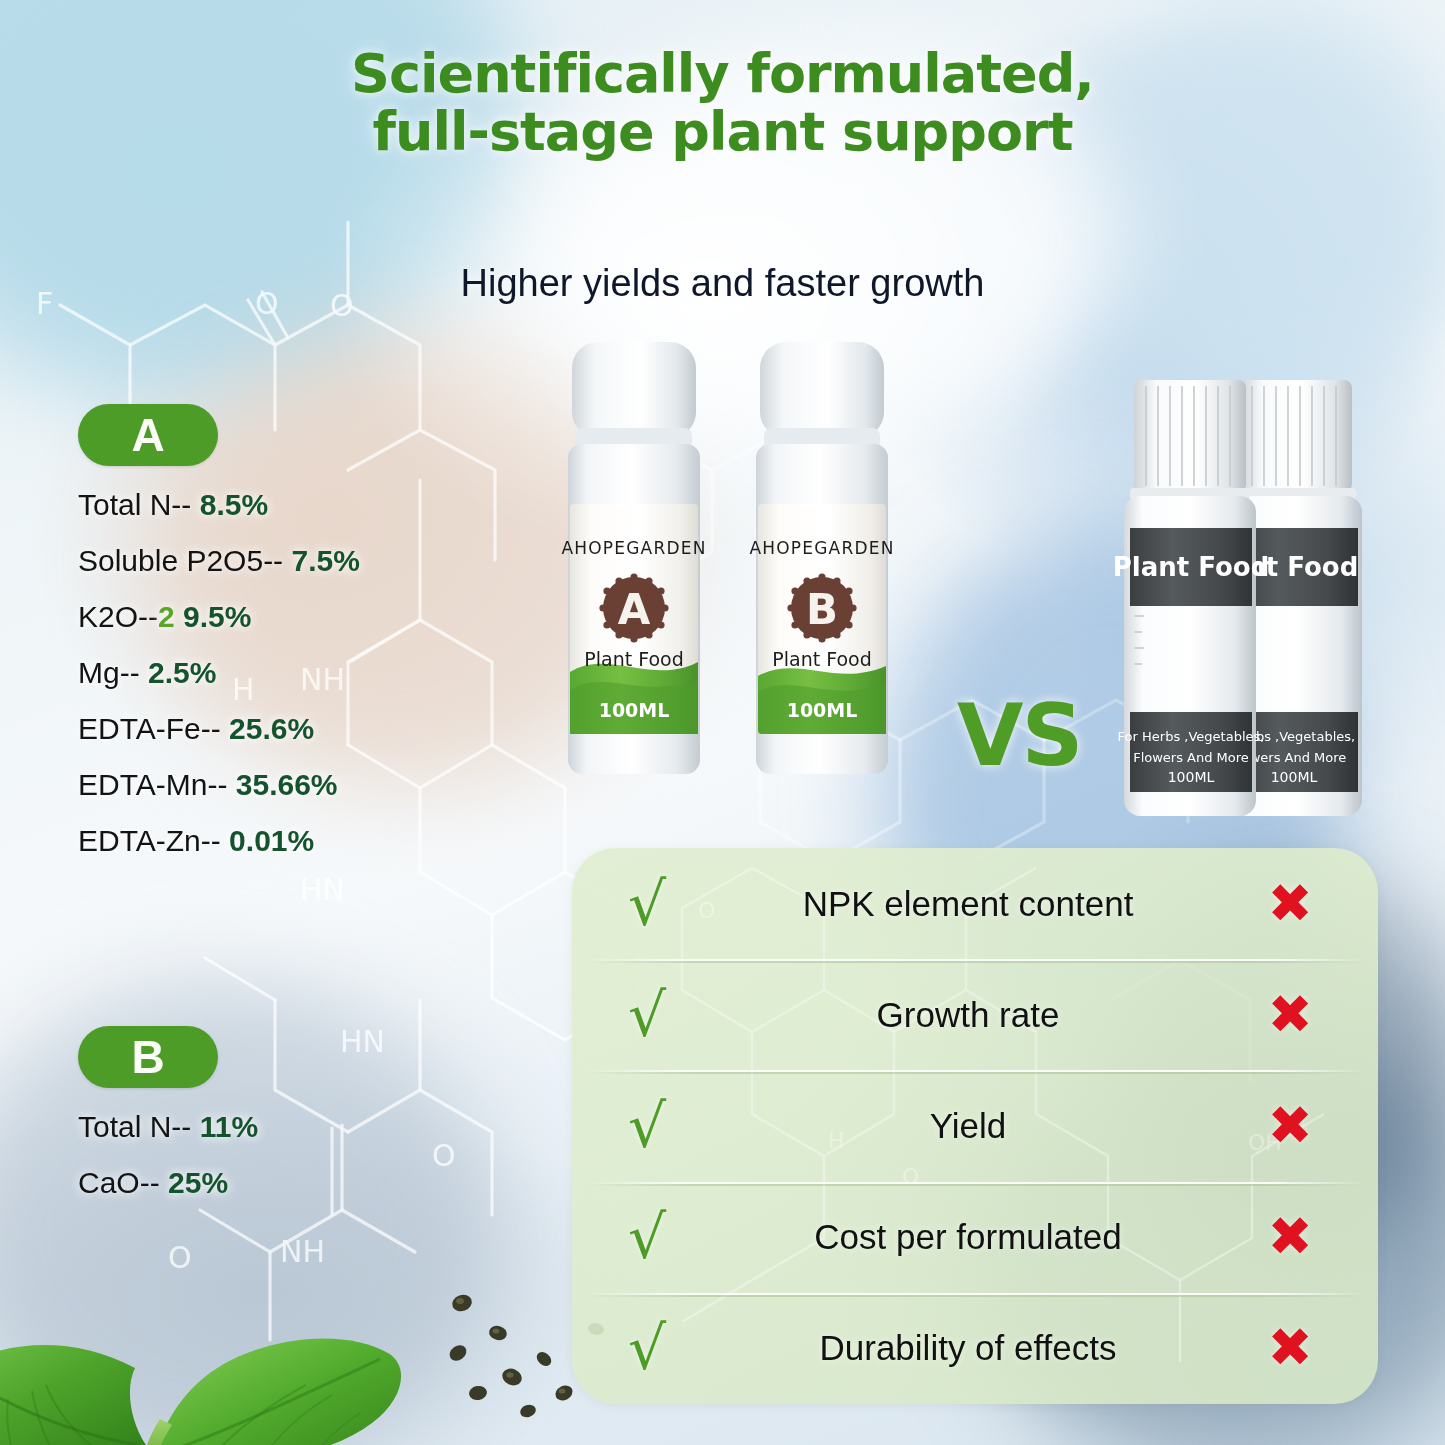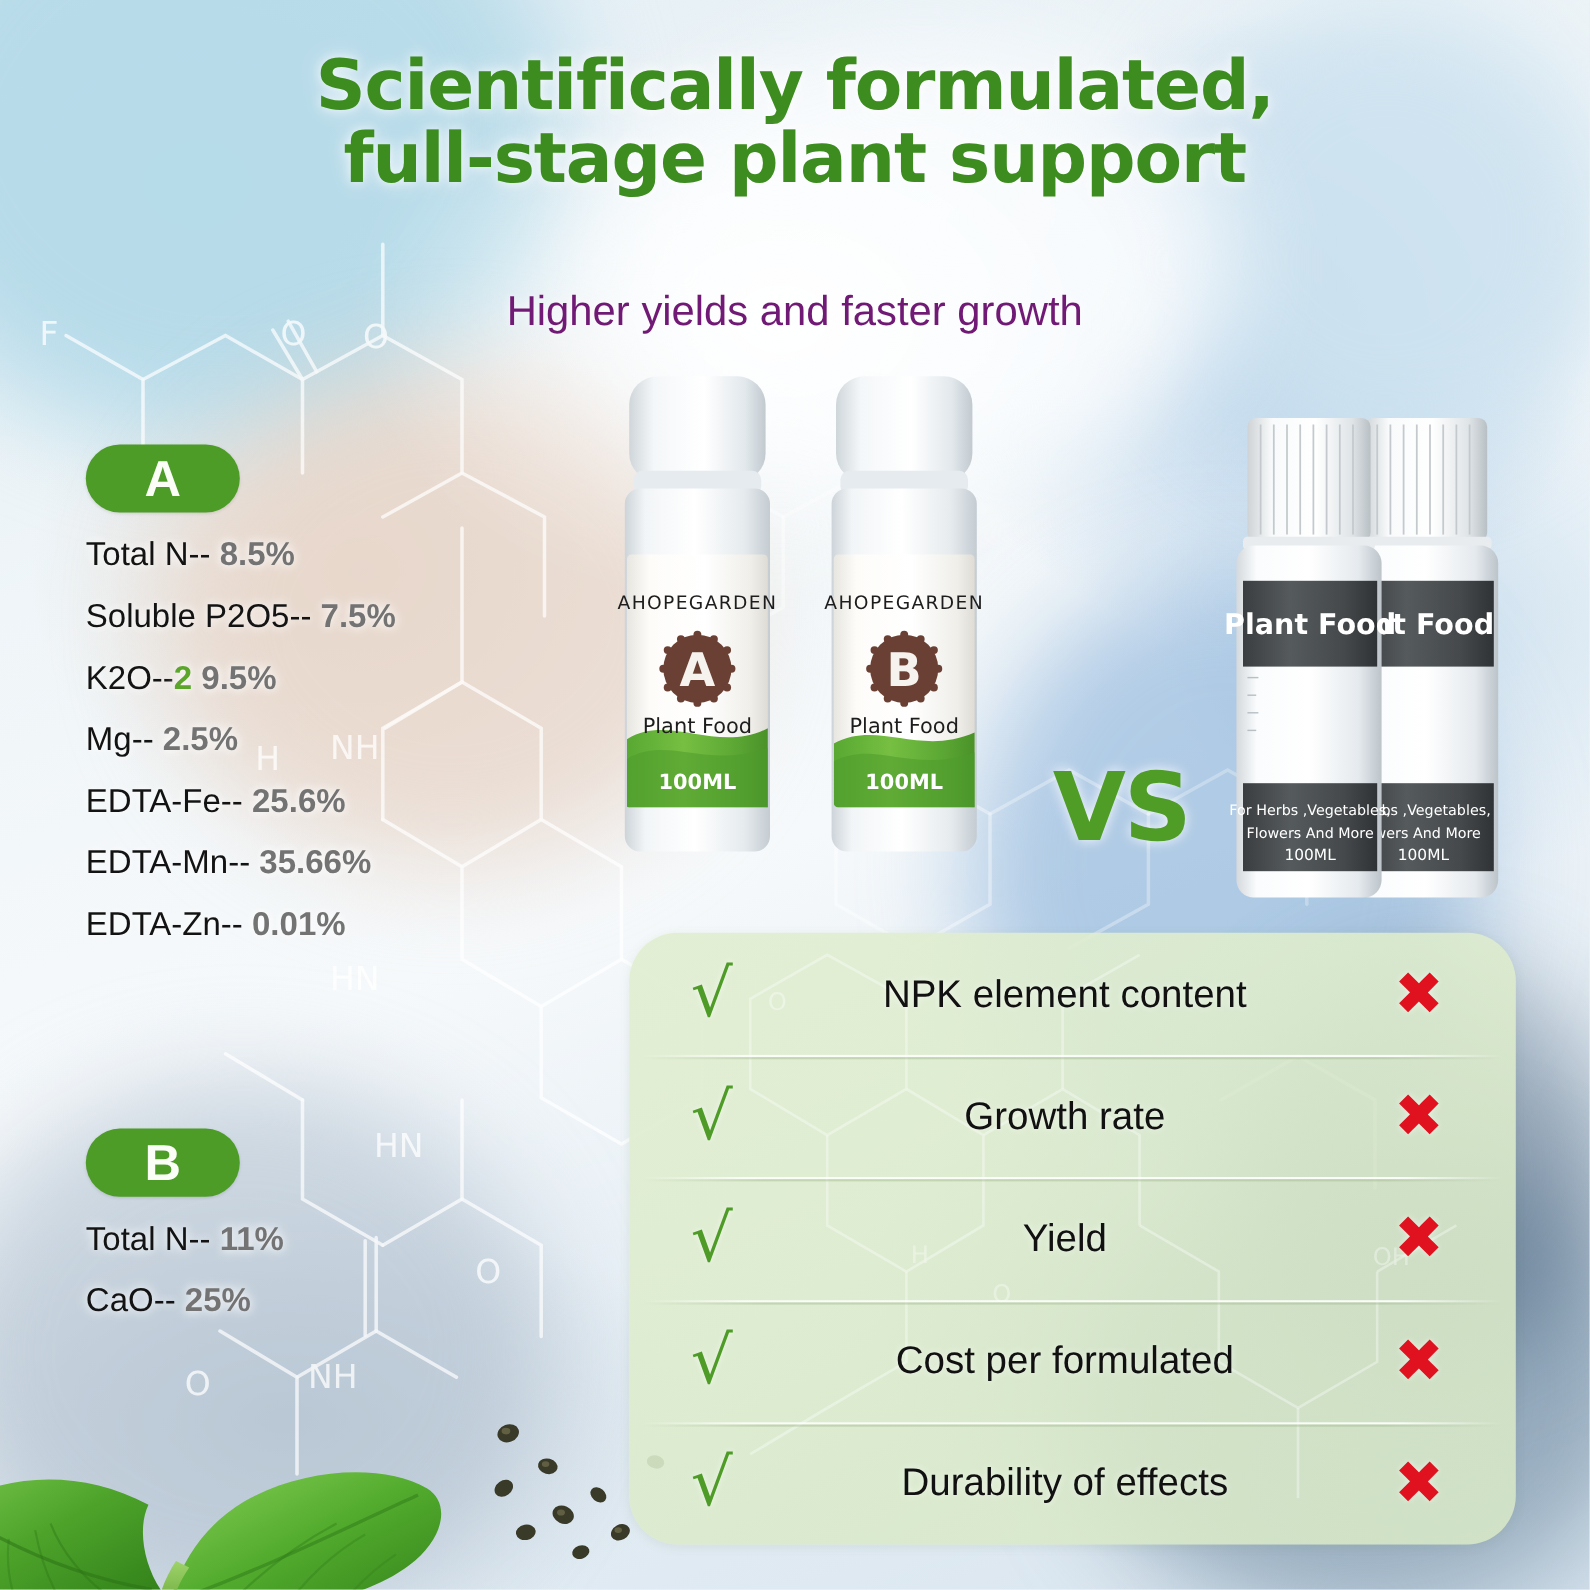--- a/index.html
+++ b/index.html
@@ -41,48 +41,48 @@
   
   .chem{position:absolute;inset:0;pointer-events:none;opacity:.82;}
 
   
   .leaves{position:absolute;left:-40px;bottom:-18px;width:560px;height:290px;}
   .seeds{position:absolute;left:440px;bottom:20px;width:200px;height:150px;}
 
   
   .headline{
     position:absolute;left:0;right:0;top:48px;text-align:center;
-    font-size:63px;line-height:.96;font-weight:bold;
+    font-size:54px;line-height:.96;font-weight:bold;
     color:#3c8c1f;letter-spacing:-1px;
     text-shadow:0 0 10px rgba(255,255,255,.75), 0 0 22px rgba(255,255,255,.55);
     font-family:"DejaVu Sans","Liberation Sans",sans-serif;
   }
   .headline .l2{display:block;margin-top:6px;}
   .subhead{
     position:absolute;left:0;right:0;top:262px;text-align:center;
-    font-size:38px;color:#701a75;font-weight:400;
+    font-size:38px;color:#0f172a;font-weight:400;
     text-shadow:0 0 9px rgba(255,255,255,.85);
   }
 
   
   .nutri{position:absolute;left:78px;}
   .nutri.a{top:404px;}
   .nutri.b{top:1026px;}
   .pill{
     width:140px;height:62px;border-radius:34px;background:#4d9c27;
     display:flex;align-items:center;justify-content:center;
     color:#fbfdf7;font-size:46px;font-weight:bold;line-height:1;
     box-shadow:0 1px 3px rgba(0,0,0,.12);
   }
   .nrow{
     margin-top:22px;font-size:30px;color:#131313;white-space:nowrap;
     text-shadow:0 0 8px rgba(255,255,255,.9),0 0 14px rgba(255,255,255,.7);
   }
   .nutri.a .nrow:first-of-type,.nutri.b .nrow:first-of-type{margin-top:26px;}
-  .nval{color:#737373;font-weight:bold;}
+  .nval{color:#14532d;font-weight:bold;}
   .nmid{color:#5ba52b;font-weight:bold;}
 
   
   .bottle{position:absolute;}
   .vs{
     position:absolute;left:928px;top:685px;
     font-size:86px;font-weight:bold;color:#4f9c27;letter-spacing:-2px;
     text-shadow:0 0 12px rgba(255,255,255,.9);
     font-family:"DejaVu Sans","Liberation Sans",sans-serif;
     margin-left:29px;

